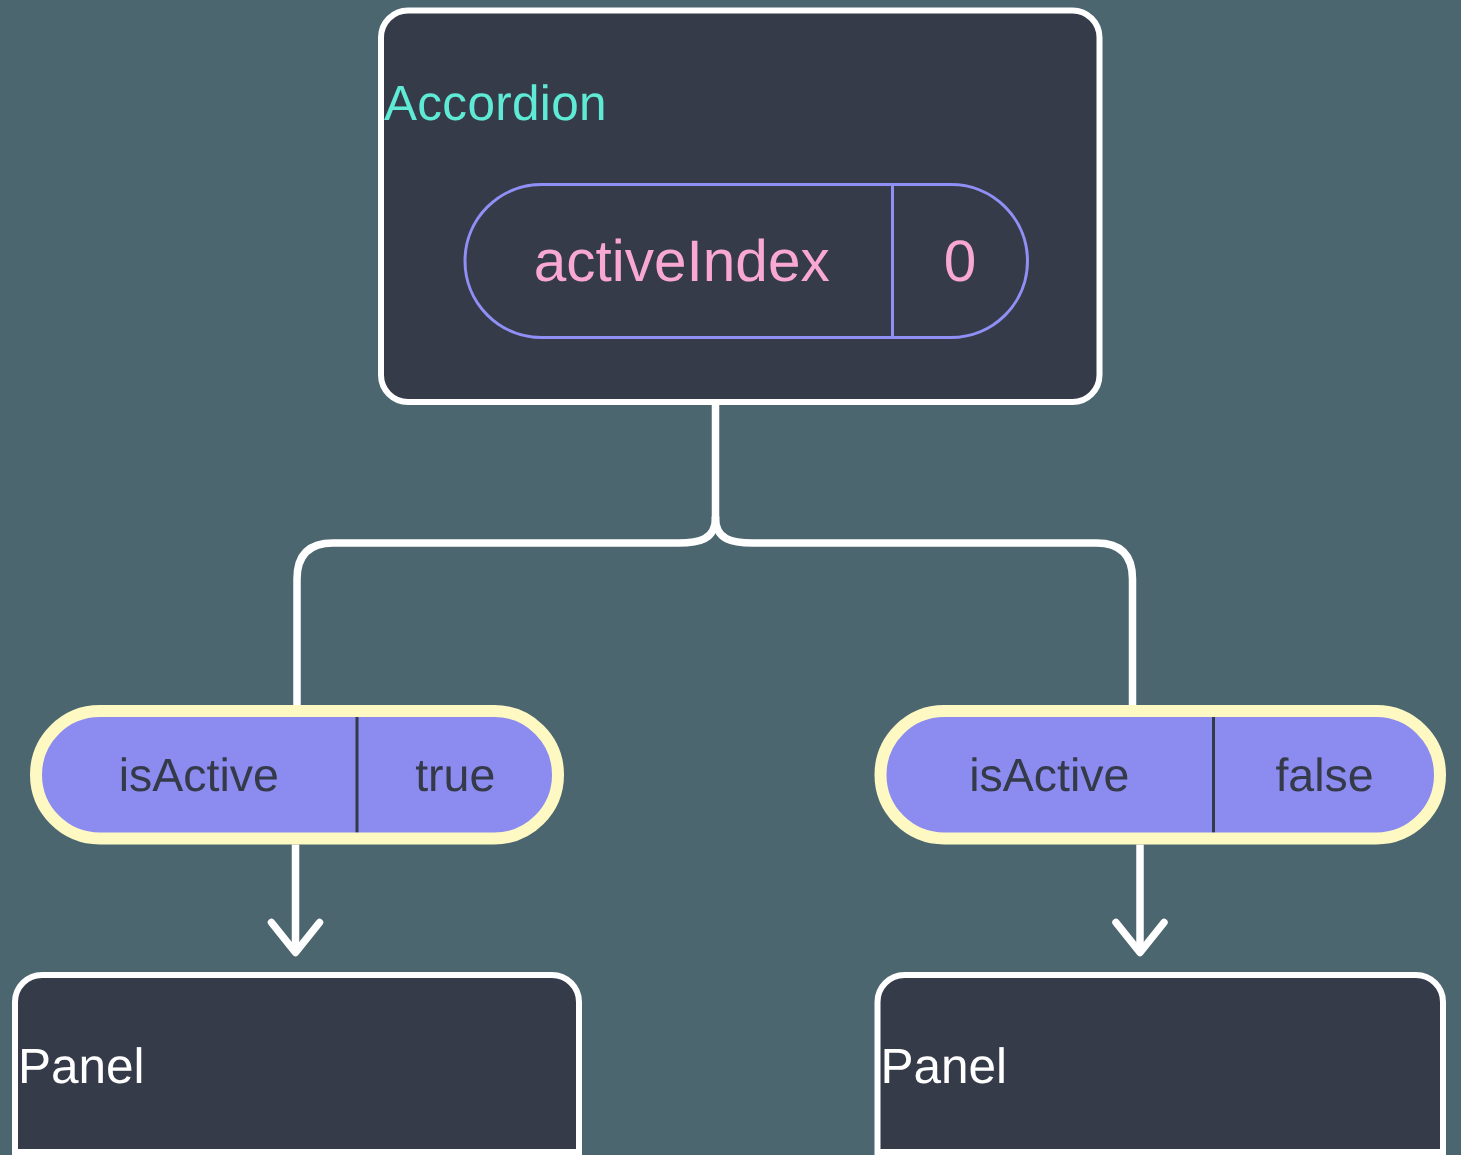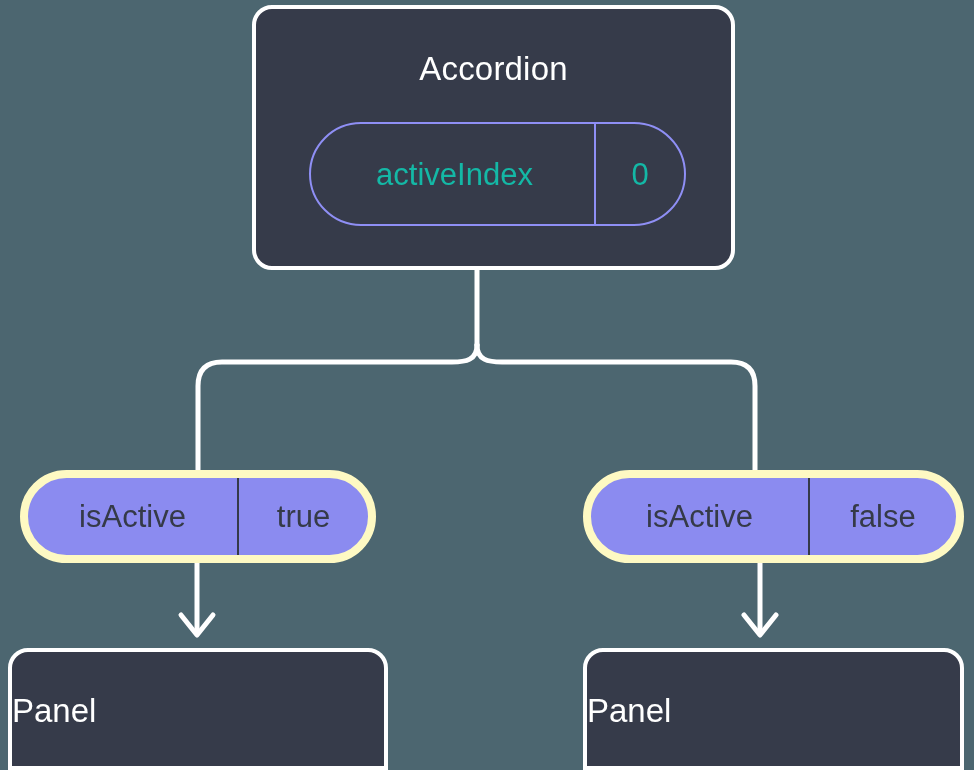--- a/index.html
+++ b/index.html
@@ -40,22 +40,22 @@
     left: 252px;
     top: 5px;
     width: 483px;
     height: 265px;
   }
   #accordion-title {
     position: absolute;
     left: 0;
     top: 43px;
     width: 100%;
-    text-align: center;
-    color: #ffffff;
+    text-align: left;
+    color: #5eead4;
     font-size: 33px;
     font-weight: 500;
     letter-spacing: 0.2px;
     line-height: 1;
   }
 
   
   #state-pill {
     position: absolute;
     left: 53px;
@@ -65,22 +65,22 @@
     border: 2px solid #8f8ff5;
     border-radius: 52px;
     box-sizing: border-box;
     display: flex;
     align-items: stretch;
   }
   #state-pill .seg {
     display: flex;
     align-items: center;
     justify-content: center;
-    color: #14b8a6;
-    font-size: 31px;
+    color: #f9a8d4;
+    font-size: 39px;
     font-weight: 400;
     line-height: 1;
   }
   #state-pill .seg-key {
     flex: 0 0 279px;
     padding-left: 4px;
   }
   #state-pill .pill-divider {
     flex: 0 0 2px;
     background: #8f8ff5;

